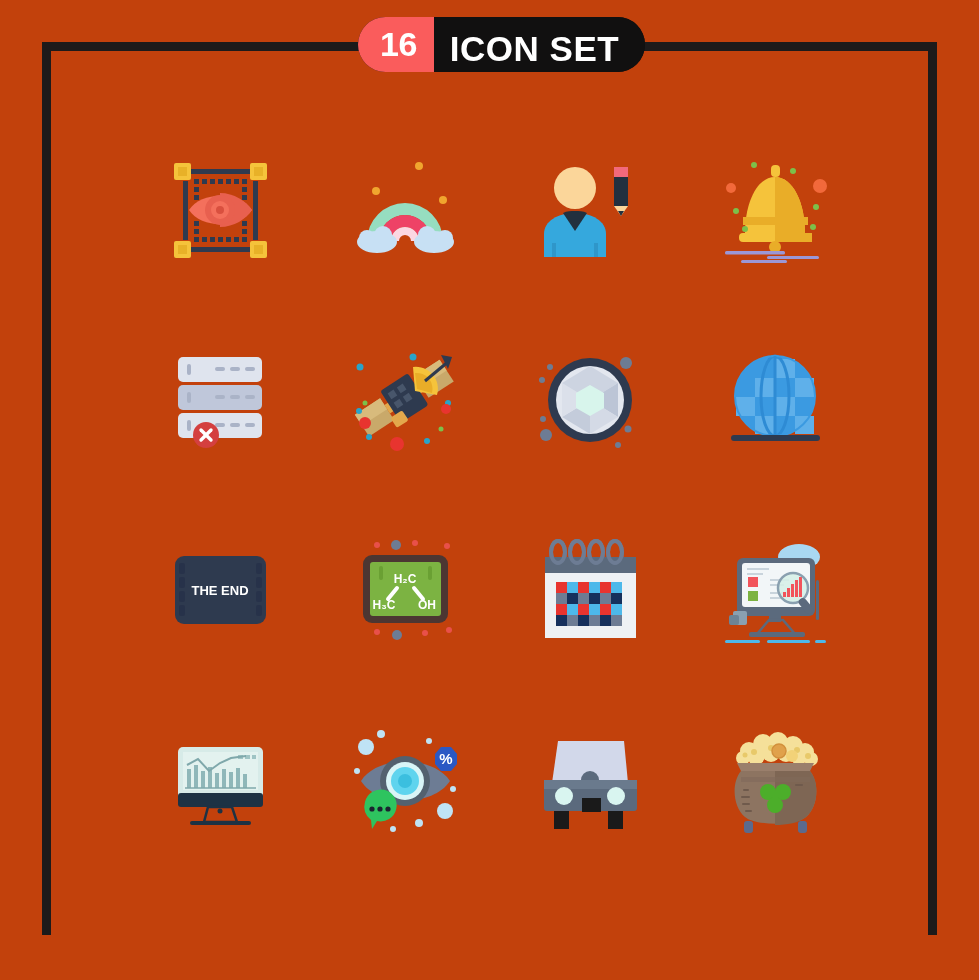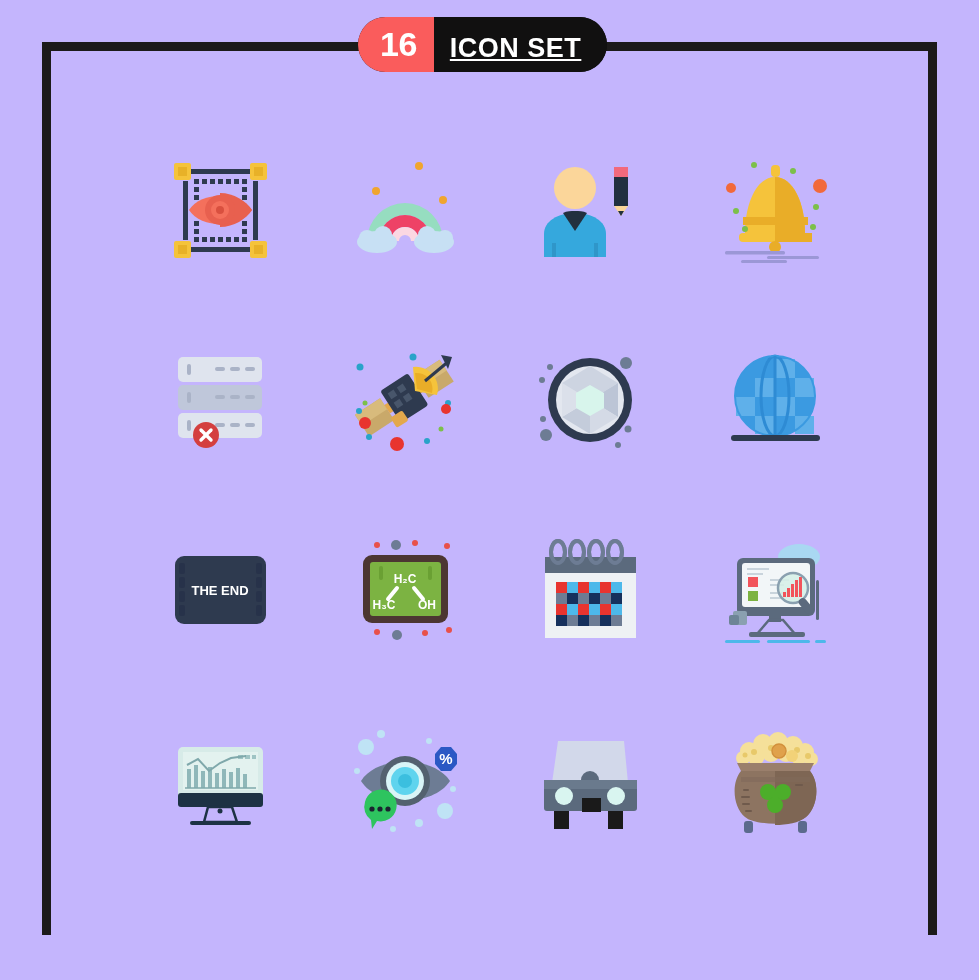--- a/index.html
+++ b/index.html
@@ -2,21 +2,21 @@
 <html><head>
 <meta charset="utf-8">
 <style>
   * { box-sizing: border-box; margin: 0; padding: 0; }
   html, body {
     width: 979px; height: 980px;
     background: #ffffff;
     font-family: "Liberation Sans", sans-serif;
     overflow: hidden;
   }
-  .page { position: relative; width: 979px; height: 980px; background:#c4b5fd; }
+  .page { position: relative; width: 979px; height: 980px; background:#c2410c; }
 
   
   .frame {
     position: absolute;
     left: 42px; top: 42px;
     width: 895px; height: 893px;
     border: 9px solid #1c1a1a;
     border-bottom: none;
     background: transparent;
   }
@@ -38,26 +38,25 @@
     color: #ffffff;
     font-size: 34px;
     font-weight: bold;
     display: flex; align-items: center; justify-content: center;
     padding: 0 17px 0 22px;
     letter-spacing: -0.5px;
   }
   .badge-text {
     background: #111010;
     color: #ffffff;
-    font-size: 27px;
+    font-size: 35px;
     font-weight: bold;
     display: flex; align-items: center;
     padding: 8px 26px 0 16px;
     letter-spacing: 0.5px;
-    text-decoration: underline;
   }
 
   
   .grid {
     position: absolute;
     left: 126px; top: 130px;
     width: 740px;
     display: grid;
     grid-template-columns: repeat(4, 185px);
     grid-template-rows: repeat(4, 190px);

